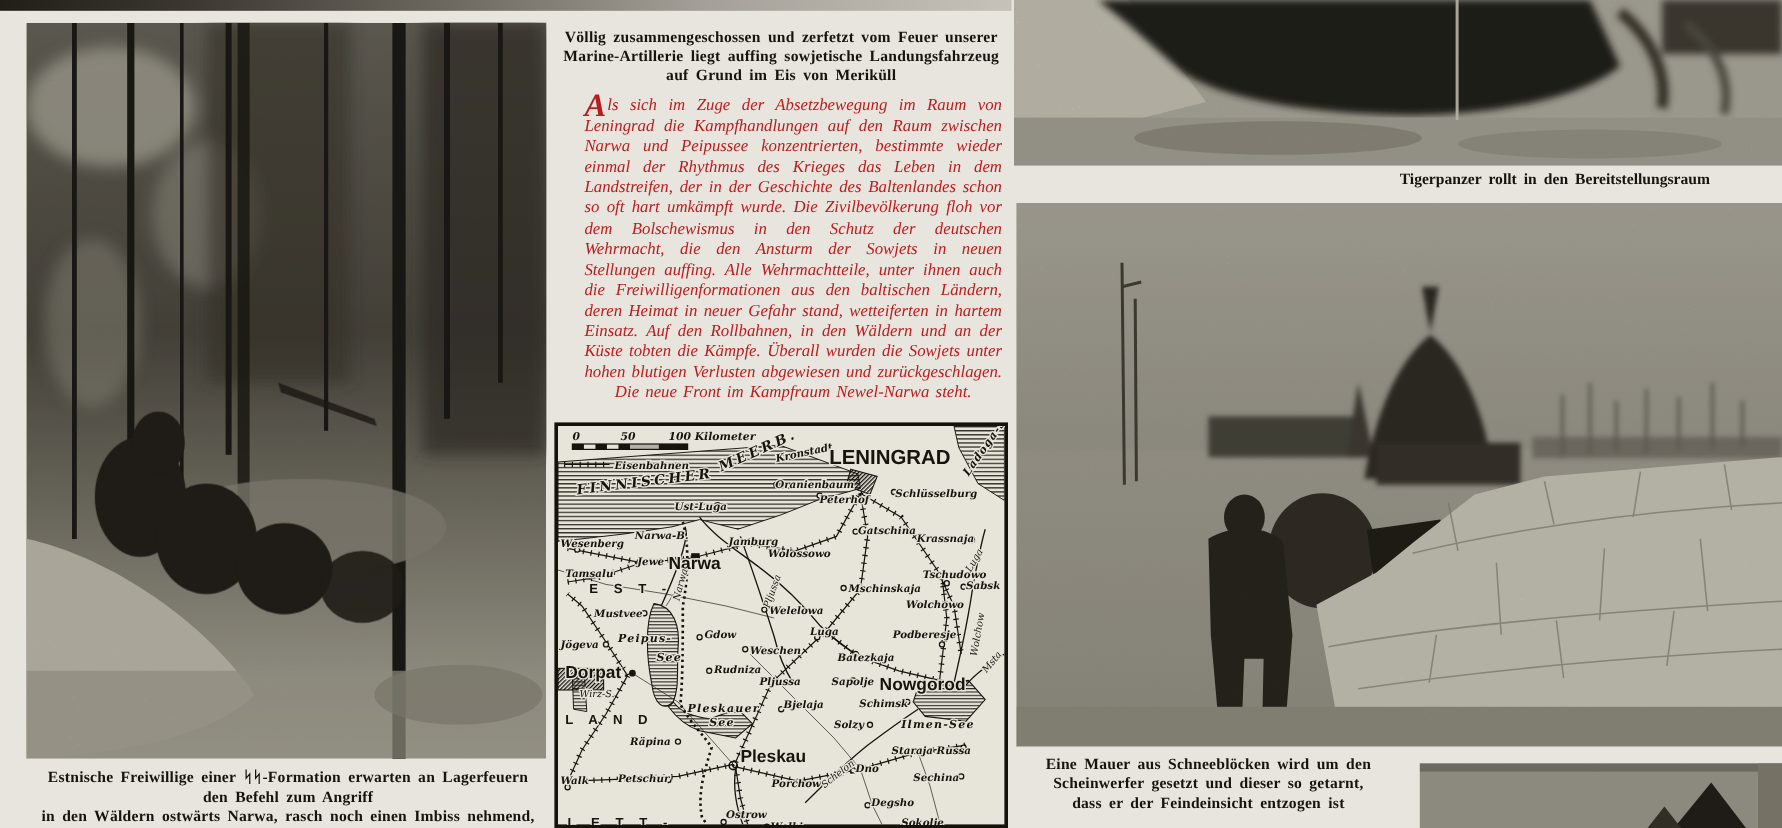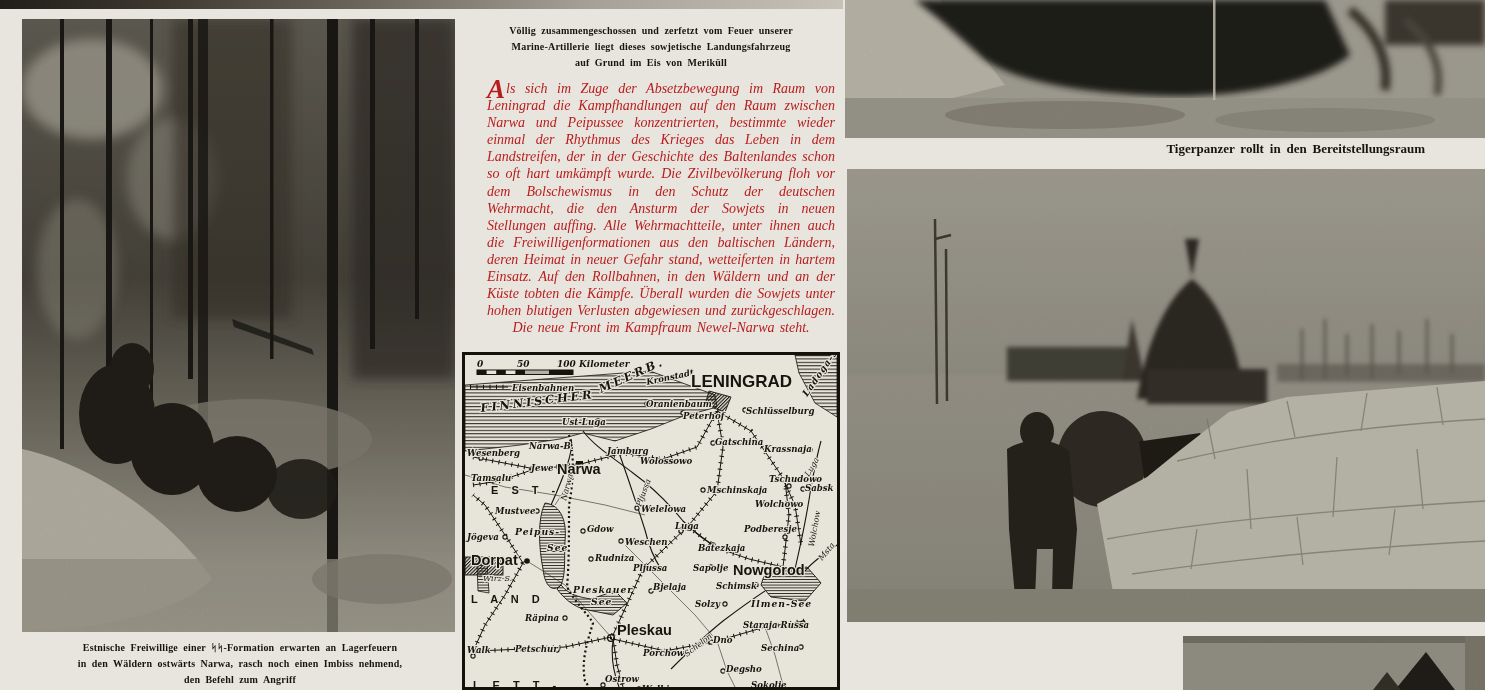--- a/index.html
+++ b/index.html
@@ -3,21 +3,21 @@
 <meta charset="utf-8">
 <style>
   html,body{margin:0;padding:0;}
   body{width:1485px;height:690px;overflow:hidden;background:#b0ada6;}
   .page{position:relative;width:1485px;height:690px;background:#e8e5de;overflow:hidden;
         font-family:"Liberation Serif",serif;color:#1b1812;}
   .photo{position:absolute;overflow:hidden;}
   .photo svg{display:block;width:100%;height:100%;}
   .caption{position:absolute;}
   .cap-line{display:block;text-align:center;white-space:nowrap;
-            font-weight:bold;font-size:10px;line-height:16px;
+            font-weight:bold;font-size:13px;line-height:16px;
             letter-spacing:0.2px;word-spacing:2.6px;color:#17140e;}
   .tank-cap{font-weight:bold;font-size:13px;text-align:right;white-space:nowrap;
             word-spacing:2.6px;color:#17140e;}
   .editorial{position:absolute;font-style:italic;font-size:14px;line-height:17.1px;
              text-align:justify;text-align-last:center;word-spacing:1.6px;color:#b91c1c;}
   .editorial .init{font-size:27px;font-weight:bold;line-height:10px;vertical-align:-5px;
                    padding-right:1px;}
   .top-strip{position:absolute;left:0;top:0;width:843px;height:9px;
      background:linear-gradient(to right,#211e19 0%,#3b372f 18%,#6e6a60 45%,#a5a198 70%,#c6c2b8 100%);}
   .map-box{position:absolute;left:462px;top:352px;width:378px;height:338px;
@@ -95,27 +95,27 @@
         <ellipse cx="280" cy="470" rx="35" ry="30" opacity="0.9"></ellipse>
       </g>
       <rect x="0" y="540" width="433" height="73" fill="#a8a499" opacity="0.7"></rect>
       <ellipse cx="360" cy="560" rx="70" ry="25" fill="#8e8a7f" opacity="0.7"></ellipse>
       <rect width="433" height="613" filter="url(#g1)" opacity="0.5" style="mix-blend-mode:multiply"></rect>
     </svg>
   </div>
 
   <div class="caption" style="left:25px;top:640px;width:430px;">
       <div class="cap-line">Estnische Freiwillige einer ᛋᛋ-Formation erwarten an Lagerfeuern</div>
+      <div class="cap-line">den Befehl zum Angriff</div>
       <div class="cap-line">in den Wäldern ostwärts Narwa, rasch noch einen Imbiss nehmend,</div>
-      <div class="cap-line">den Befehl zum Angriff</div>
     </div>
 
   <div class="caption" style="left:465px;top:23px;width:372px;">
       <div class="cap-line">Völlig zusammengeschossen und zerfetzt vom Feuer unserer</div>
-      <div class="cap-line">Marine-Artillerie liegt dieses sowjetische Landungsfahrzeug</div>
+      <div class="cap-line">Marine-Artillerie liegt auffing sowjetische Landungsfahrzeug</div>
       <div class="cap-line">auf Grund im Eis von Meriküll</div>
     </div>
 
   <p class="editorial" style="left:487px;top:80px;width:348px;margin:0;"><span class="init">A</span><span>ls sich im Zuge der Absetzbewegung im Raum von Leningrad die Kampfhandlungen auf den Raum zwischen Narwa und Peipussee konzentrierten, bestimmte wieder einmal der Rhythmus des Krieges das Leben in dem Landstreifen, der in der Geschichte des Baltenlandes schon so oft hart umkämpft wurde. Die Zivilbevölkerung floh vor dem Bolschewismus in den Schutz der deutschen Wehrmacht, die den Ansturm der Sowjets in neuen Stellungen auffing. Alle Wehrmachtteile, unter ihnen auch die Freiwilligenformationen aus den baltischen Ländern, deren Heimat in neuer Gefahr stand, wetteiferten in hartem Einsatz. Auf den Rollbahnen, in den Wäldern und an der Küste tobten die Kämpfe. Überall wurden die Sowjets unter hohen blutigen Verlusten abgewiesen und zurückgeschlagen. Die neue Front im Kampfraum Newel-Narwa steht.</span></p>
 
   <div class="map-box">
     <svg viewBox="0 0 372 332">
       <defs>
         <pattern id="sea" width="4" height="3.4" patternUnits="userSpaceOnUse">
           <rect width="4" height="1.1" fill="#35312a"></rect>
@@ -415,20 +415,25 @@
         <line x1="570" y1="280" x2="576" y2="340"></line>
           <line x1="350" y1="360" x2="344" y2="400"></line>
         <line x1="450" y1="348" x2="456" y2="396"></line>
           <line x1="548" y1="340" x2="542" y2="386"></line>
       </g>
       <rect x="0" y="420" width="638" height="33" fill="#999589"></rect>
       <rect width="638" height="453" filter="url(#g3)" opacity="0.5" style="mix-blend-mode:multiply"></rect>
     </svg>
   </div>
 
+  <div class="caption" style="left:852px;top:629px;width:310px;">
+      <div class="cap-line">Eine Mauer aus Schneeblöcken wird um den</div>
+      <div class="cap-line">Scheinwerfer gesetzt und dieser so getarnt,</div>
+      <div class="cap-line">dass er der Feindeinsicht entzogen ist</div>
+    </div>
 
   <div class="photo" style="left:1183px;top:636px;width:302px;height:54px;">
     <svg viewBox="0 0 302 54" preserveAspectRatio="none">
       <defs>
         <filter id="g4" x="0" y="0" width="100%" height="100%">
           <feTurbulence type="fractalNoise" baseFrequency="0.55" numOctaves="2" result="n"></feTurbulence>
           <feColorMatrix in="n" type="matrix" values="0 0 0 0 0.42  0 0 0 0 0.41  0 0 0 0 0.37  0.9 0.9 0.9 0 0"></feColorMatrix>
         </filter>
       </defs>
       <rect width="302" height="54" fill="#a7a399"></rect>

